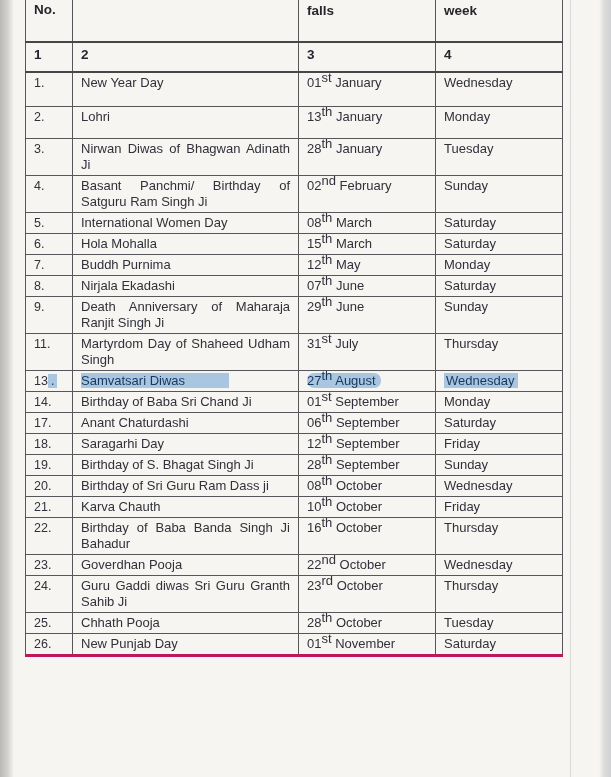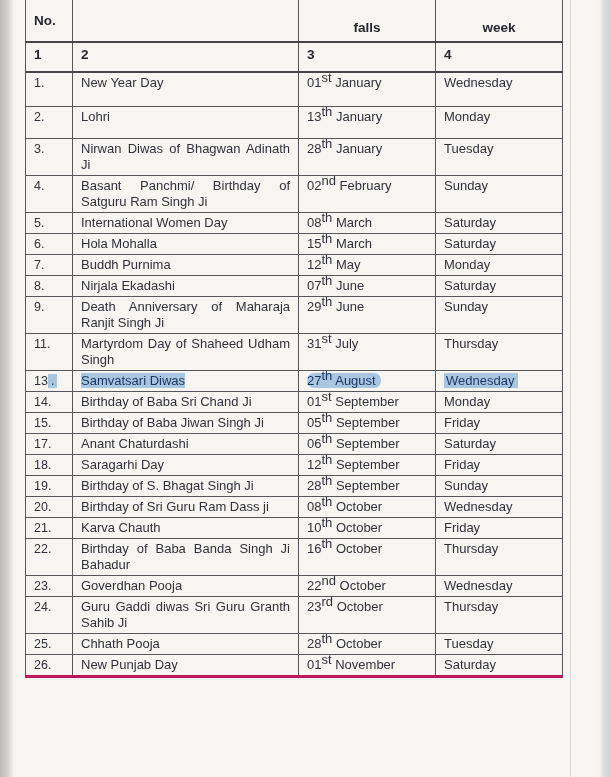--- a/index.html
+++ b/index.html
@@ -51,40 +51,40 @@
     border: 1px solid #56565b;
     vertical-align: top;
     padding: 2px 8px;
     font-weight: normal;
     text-align: left;
   }
   thead tr.hdr th { border-top: none; }
 
   tr.hdr { height: 42px; }
   tr.hdr th { font-weight: bold; color: #26262e; font-size: 13.5px; }
-  tr.hdr th.no-h { padding-top: 13px; }
-  tr.hdr th.c3h, tr.hdr th.c4h { text-align: center; padding-top: 20px; }
+  tr.hdr th.no-h { padding-top: 2px; }
+  tr.hdr th.c3h, tr.hdr th.c4h { padding-top: 3px; }
   tr.hdr th { border-bottom: 2px solid #45454a; }
 
   tr.colnums { height: 30px; }
   tr.colnums th { font-weight: bold; color: #26262e; font-size: 13.5px; padding-top: 4px; border-bottom: 2px solid #45454a; }
 
   td.name { text-align: justify; }
   tbody tr:nth-child(1) td { padding-bottom: 15px; }
   tbody tr:nth-child(2) td { padding-bottom: 13px; }
   tbody tr:last-child td { border-bottom: 3px solid #be185d; }
 
   td.num  { font-size: 12.5px; }
   sup.ord { font-size: 13px; line-height: 0; }
 
   .hl {
     background: #a9c6e0;
     color: #17365f;
   }
-  .hl-pad { }
+  .hl-pad { padding-right: 44px; }
   .hl-date { padding-right: 5px; border-radius: 7px; }
   .hl-week { padding-left: 2px; padding-right: 4px; }
   .hl-chip { padding: 0 3px; }
 </style>
 </head>
 <body>
 
 <div class="frame">
   <div class="edge-left"></div>
   <div class="edge-right"></div>
@@ -191,26 +191,20 @@
     <td class="week"><span class="t hl hl-week">Wednesday</span></td>
   </tr>
 
   <tr>
     <td class="num"><span class="t">14.</span></td>
     <td class="name"><span class="t">Birthday of Baba Sri Chand Ji</span></td>
     <td class="date"><span class="t"><span class="dd">01</span><sup class="ord">st</sup><span class="mm"> September</span></span></td>
     <td class="week"><span class="t">Monday</span></td>
   </tr>
 
-  <tr>
-    <td class="num"><span class="t">15.</span></td>
-    <td class="name"><span class="t">Birthday of Baba Jiwan Singh Ji</span></td>
-    <td class="date"><span class="t"><span class="dd">05</span><sup class="ord">th</sup><span class="mm"> September</span></span></td>
-    <td class="week"><span class="t">Friday</span></td>
-  </tr>
 
 
   <tr>
     <td class="num"><span class="t">17.</span></td>
     <td class="name"><span class="t">Anant Chaturdashi</span></td>
     <td class="date"><span class="t"><span class="dd">06</span><sup class="ord">th</sup><span class="mm"> September</span></span></td>
     <td class="week"><span class="t">Saturday</span></td>
   </tr>
 
   <tr>

